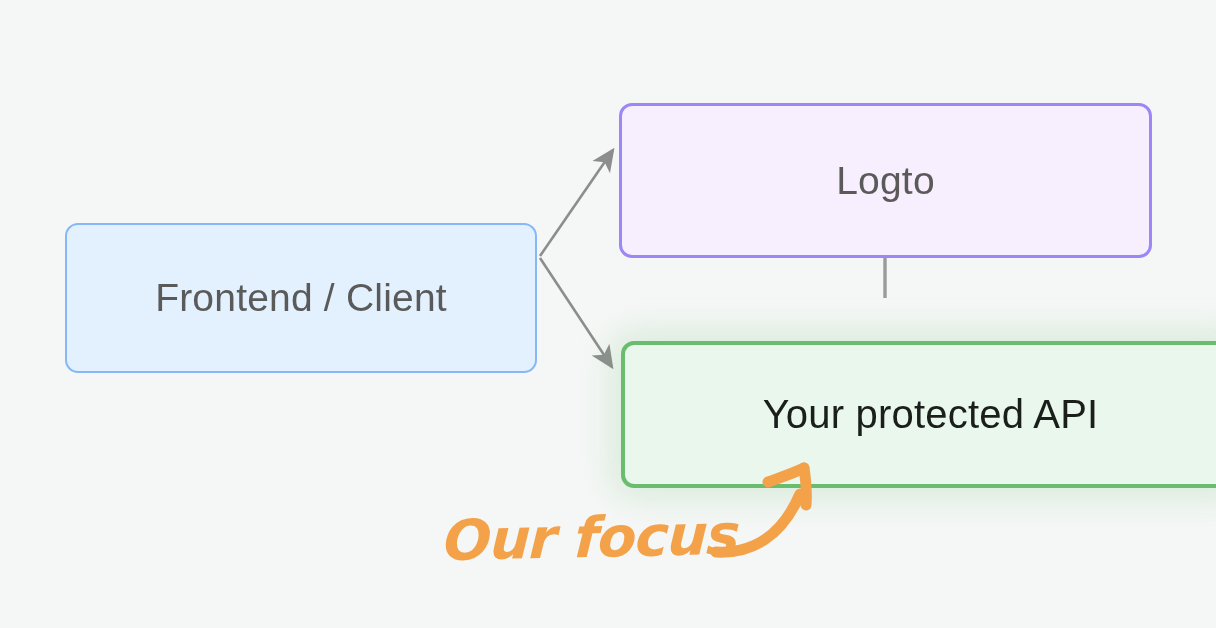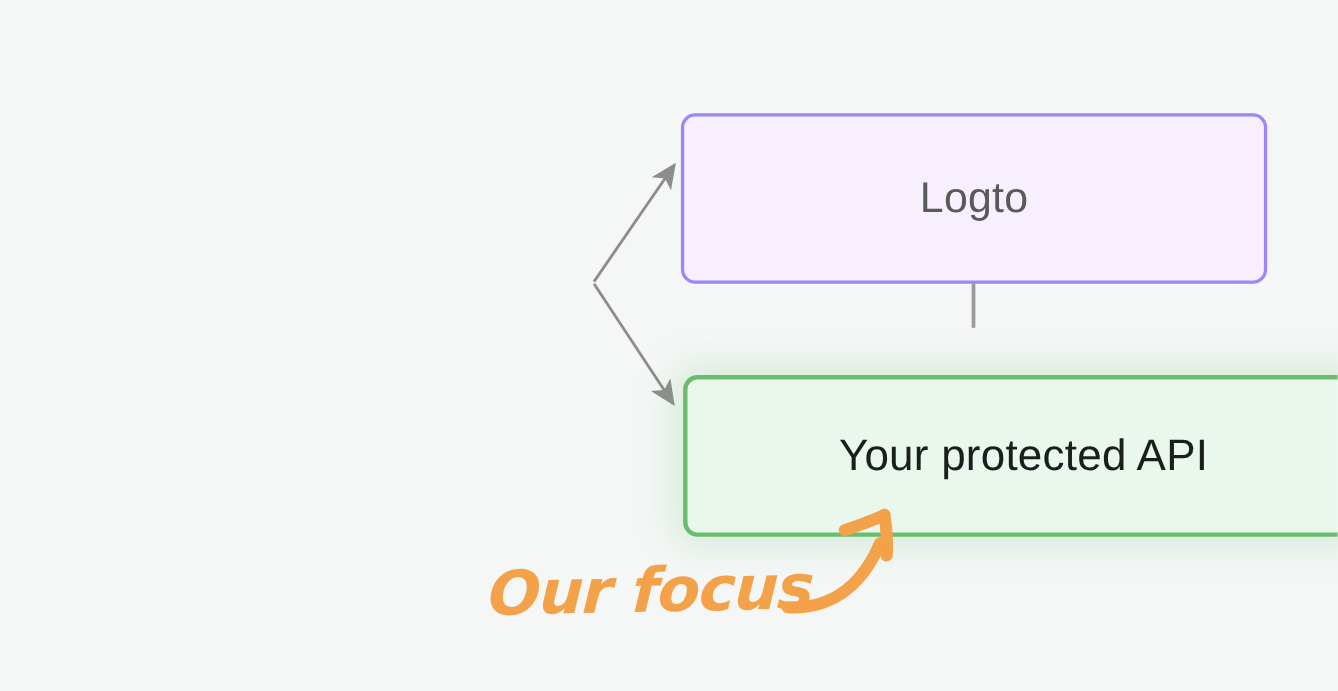--- a/index.html
+++ b/index.html
@@ -120,20 +120,23 @@
       </marker>
     </defs>
 
     <line x1="540" y1="256" x2="613" y2="150" stroke="#8d8d8d" stroke-width="2.6" marker-end="url(#arrowGray)"></line>
 
     <line x1="540" y1="258" x2="612" y2="367" stroke="#8d8d8d" stroke-width="2.6" marker-end="url(#arrowGray)"></line>
 
     <line x1="885" y1="298" x2="885" y2="224" stroke="#9a9a9a" stroke-width="3.4" marker-end="url(#arrowGrayUp)"></line>
   </svg>
 
+  <div class="node" id="node-frontend">
+    <span>Frontend / Client</span>
+  </div>
 
   <div class="node" id="node-logto">
     <span>Logto</span>
   </div>
 
   <div class="node" id="node-api">
     <span>Your protected API</span>
   </div>
 
   <div id="focus-annotation">

